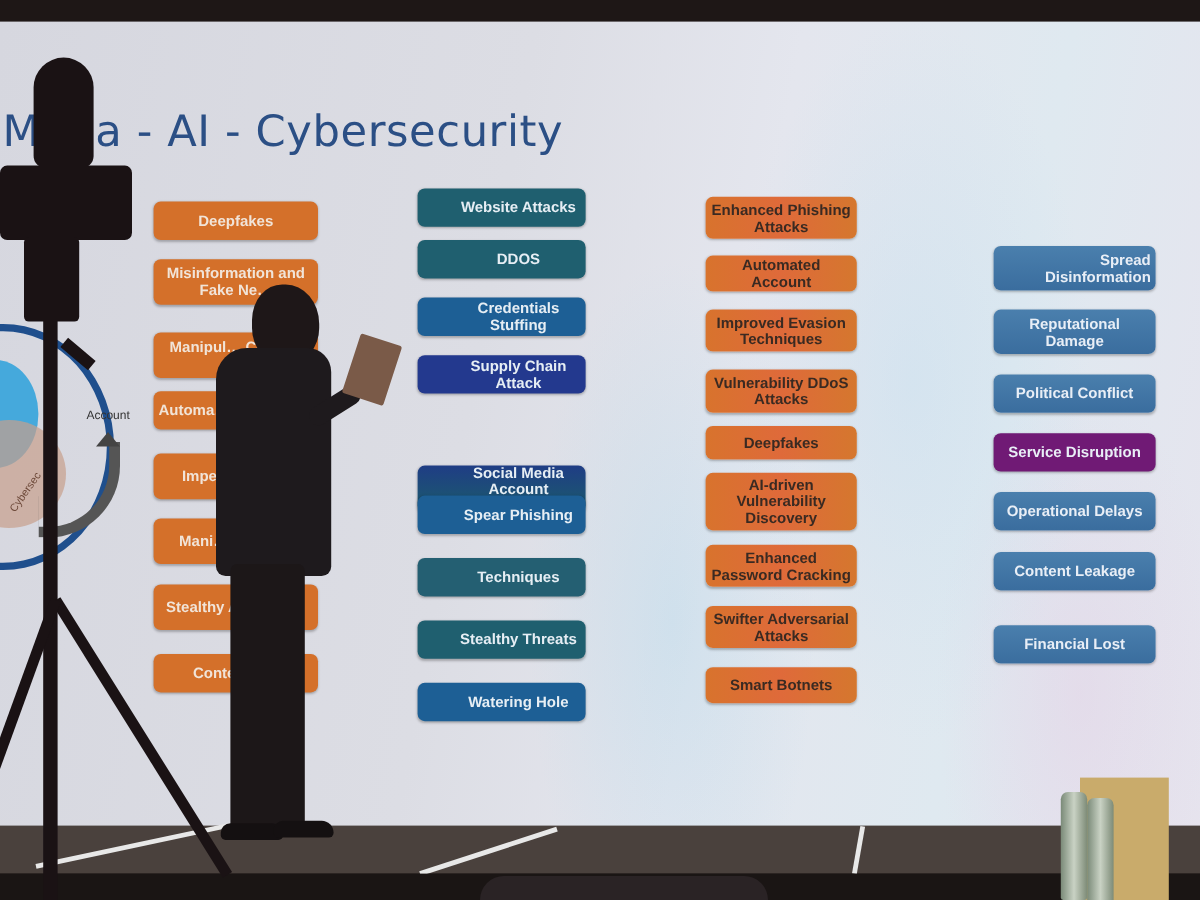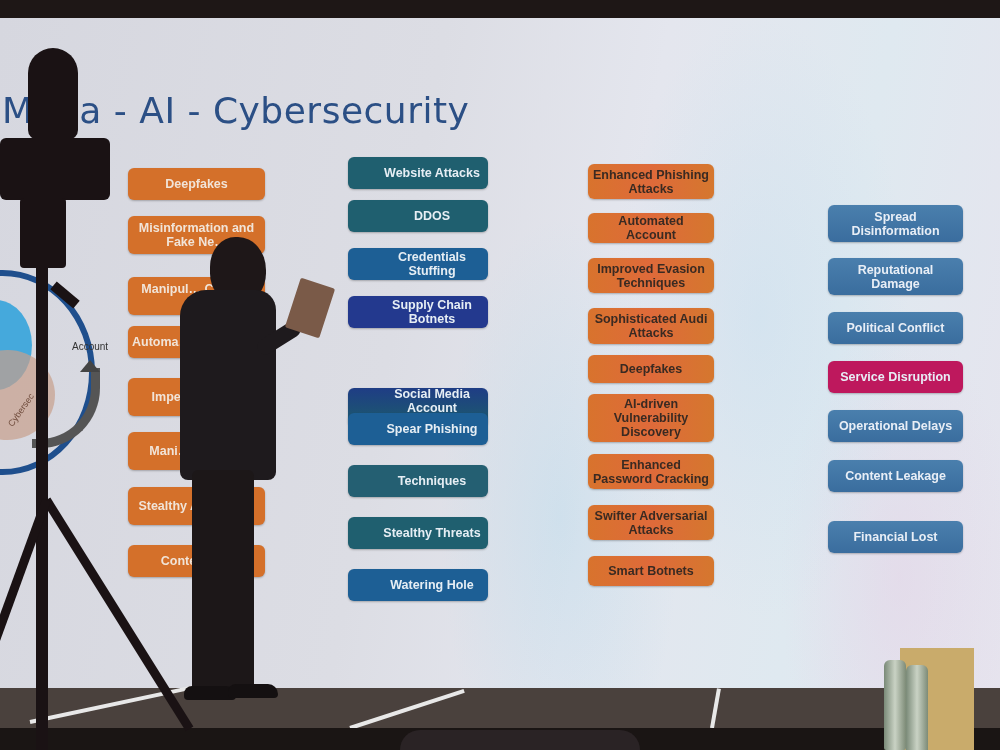--- a/index.html
+++ b/index.html
@@ -110,41 +110,41 @@
 <div class="box c1" style="top:277px;height:38px;">Manipul… Content A…</div>
 <div class="box c1" style="top:326px;height:32px;justify-content:flex-start;">Automa…</div>
 <div class="box c1" style="top:378px;height:38px;">Imper… Audi…</div>
 <div class="box c1" style="top:432px;height:38px;">Mani… Public…</div>
 <div class="box c1" style="top:487px;height:38px;">Stealthy A… Frau…</div>
 <div class="box c1" style="top:545px;height:32px;">Content S…</div>
 
 <div class="box c2 teal" style="top:157px;height:32px;">Website Attacks</div>
 <div class="box c2 teal" style="top:200px;height:32px;">DDOS</div>
 <div class="box c2 blue" style="top:248px;height:32px;">Credentials Stuffing</div>
-<div class="box c2 navy" style="top:296px;height:32px;">Supply Chain Botnets</div>
+<div class="box c2 navy" style="top:296px;height:32px;">Supply Chain Attack</div>
 <div class="box c2 navyteal" style="top:347px;height:39px;">Social Media Account Hijacking</div>
 <div class="box c2 blue" style="top:413px;height:32px;">Spear Phishing</div>
 <div class="box c2 teal2" style="top:465px;height:32px;">Techniques</div>
 <div class="box c2 teal" style="top:517px;height:32px;">Stealthy Threats</div>
 <div class="box c2 blue" style="top:569px;height:32px;">Watering Hole</div>
 
 <div class="box c3" style="top:164px;height:35px;">Enhanced Phishing Attacks</div>
 <div class="box c3" style="top:213px;height:30px;">Automated Account</div>
 <div class="box c3" style="top:258px;height:35px;">Improved Evasion Techniques</div>
-<div class="box c3" style="top:308px;height:36px;">Sophisticated Audi Attacks</div>
+<div class="box c3" style="top:308px;height:36px;">Vulnerability DDoS Attacks</div>
 <div class="box c3" style="top:355px;height:28px;">Deepfakes</div>
 <div class="box c3" style="top:394px;height:48px;">AI-driven Vulnerability Discovery</div>
 <div class="box c3" style="top:454px;height:35px;">Enhanced Password Cracking</div>
 <div class="box c3" style="top:505px;height:35px;">Swifter Adversarial Attacks</div>
 <div class="box c3" style="top:556px;height:30px;">Smart Botnets</div>
 
-<div class="box c4" style="top:205px;height:37px;">Spread Disinformation</div>
+<div class="box c4" style="top:205px;height:37px;text-align:right;">Spread Disinformation</div>
 <div class="box c4" style="top:258px;height:37px;">Reputational Damage</div>
 <div class="box c4" style="top:312px;height:32px;">Political Conflict</div>
-<div class="box c4" style="top:361px;height:32px;background:#be185d;">Service Disruption</div>
+<div class="box c4" style="top:361px;height:32px;background:#701a75;">Service Disruption</div>
 <div class="box c4" style="top:410px;height:32px;">Operational Delays</div>
 <div class="box c4" style="top:460px;height:32px;">Content Leakage</div>
 <div class="box c4" style="top:521px;height:32px;">Financial Lost</div>
 
 <div class="stage">
   <div class="tape" style="left:30px;top:32px;width:170px;transform:rotate(-12deg);"></div>
   <div class="tape" style="left:350px;top:38px;width:120px;transform:rotate(-18deg);"></div>
   <div class="tape" style="left:712px;top:38px;width:40px;transform:rotate(-80deg);"></div>
 </div>
 <div class="stage-front"></div>

